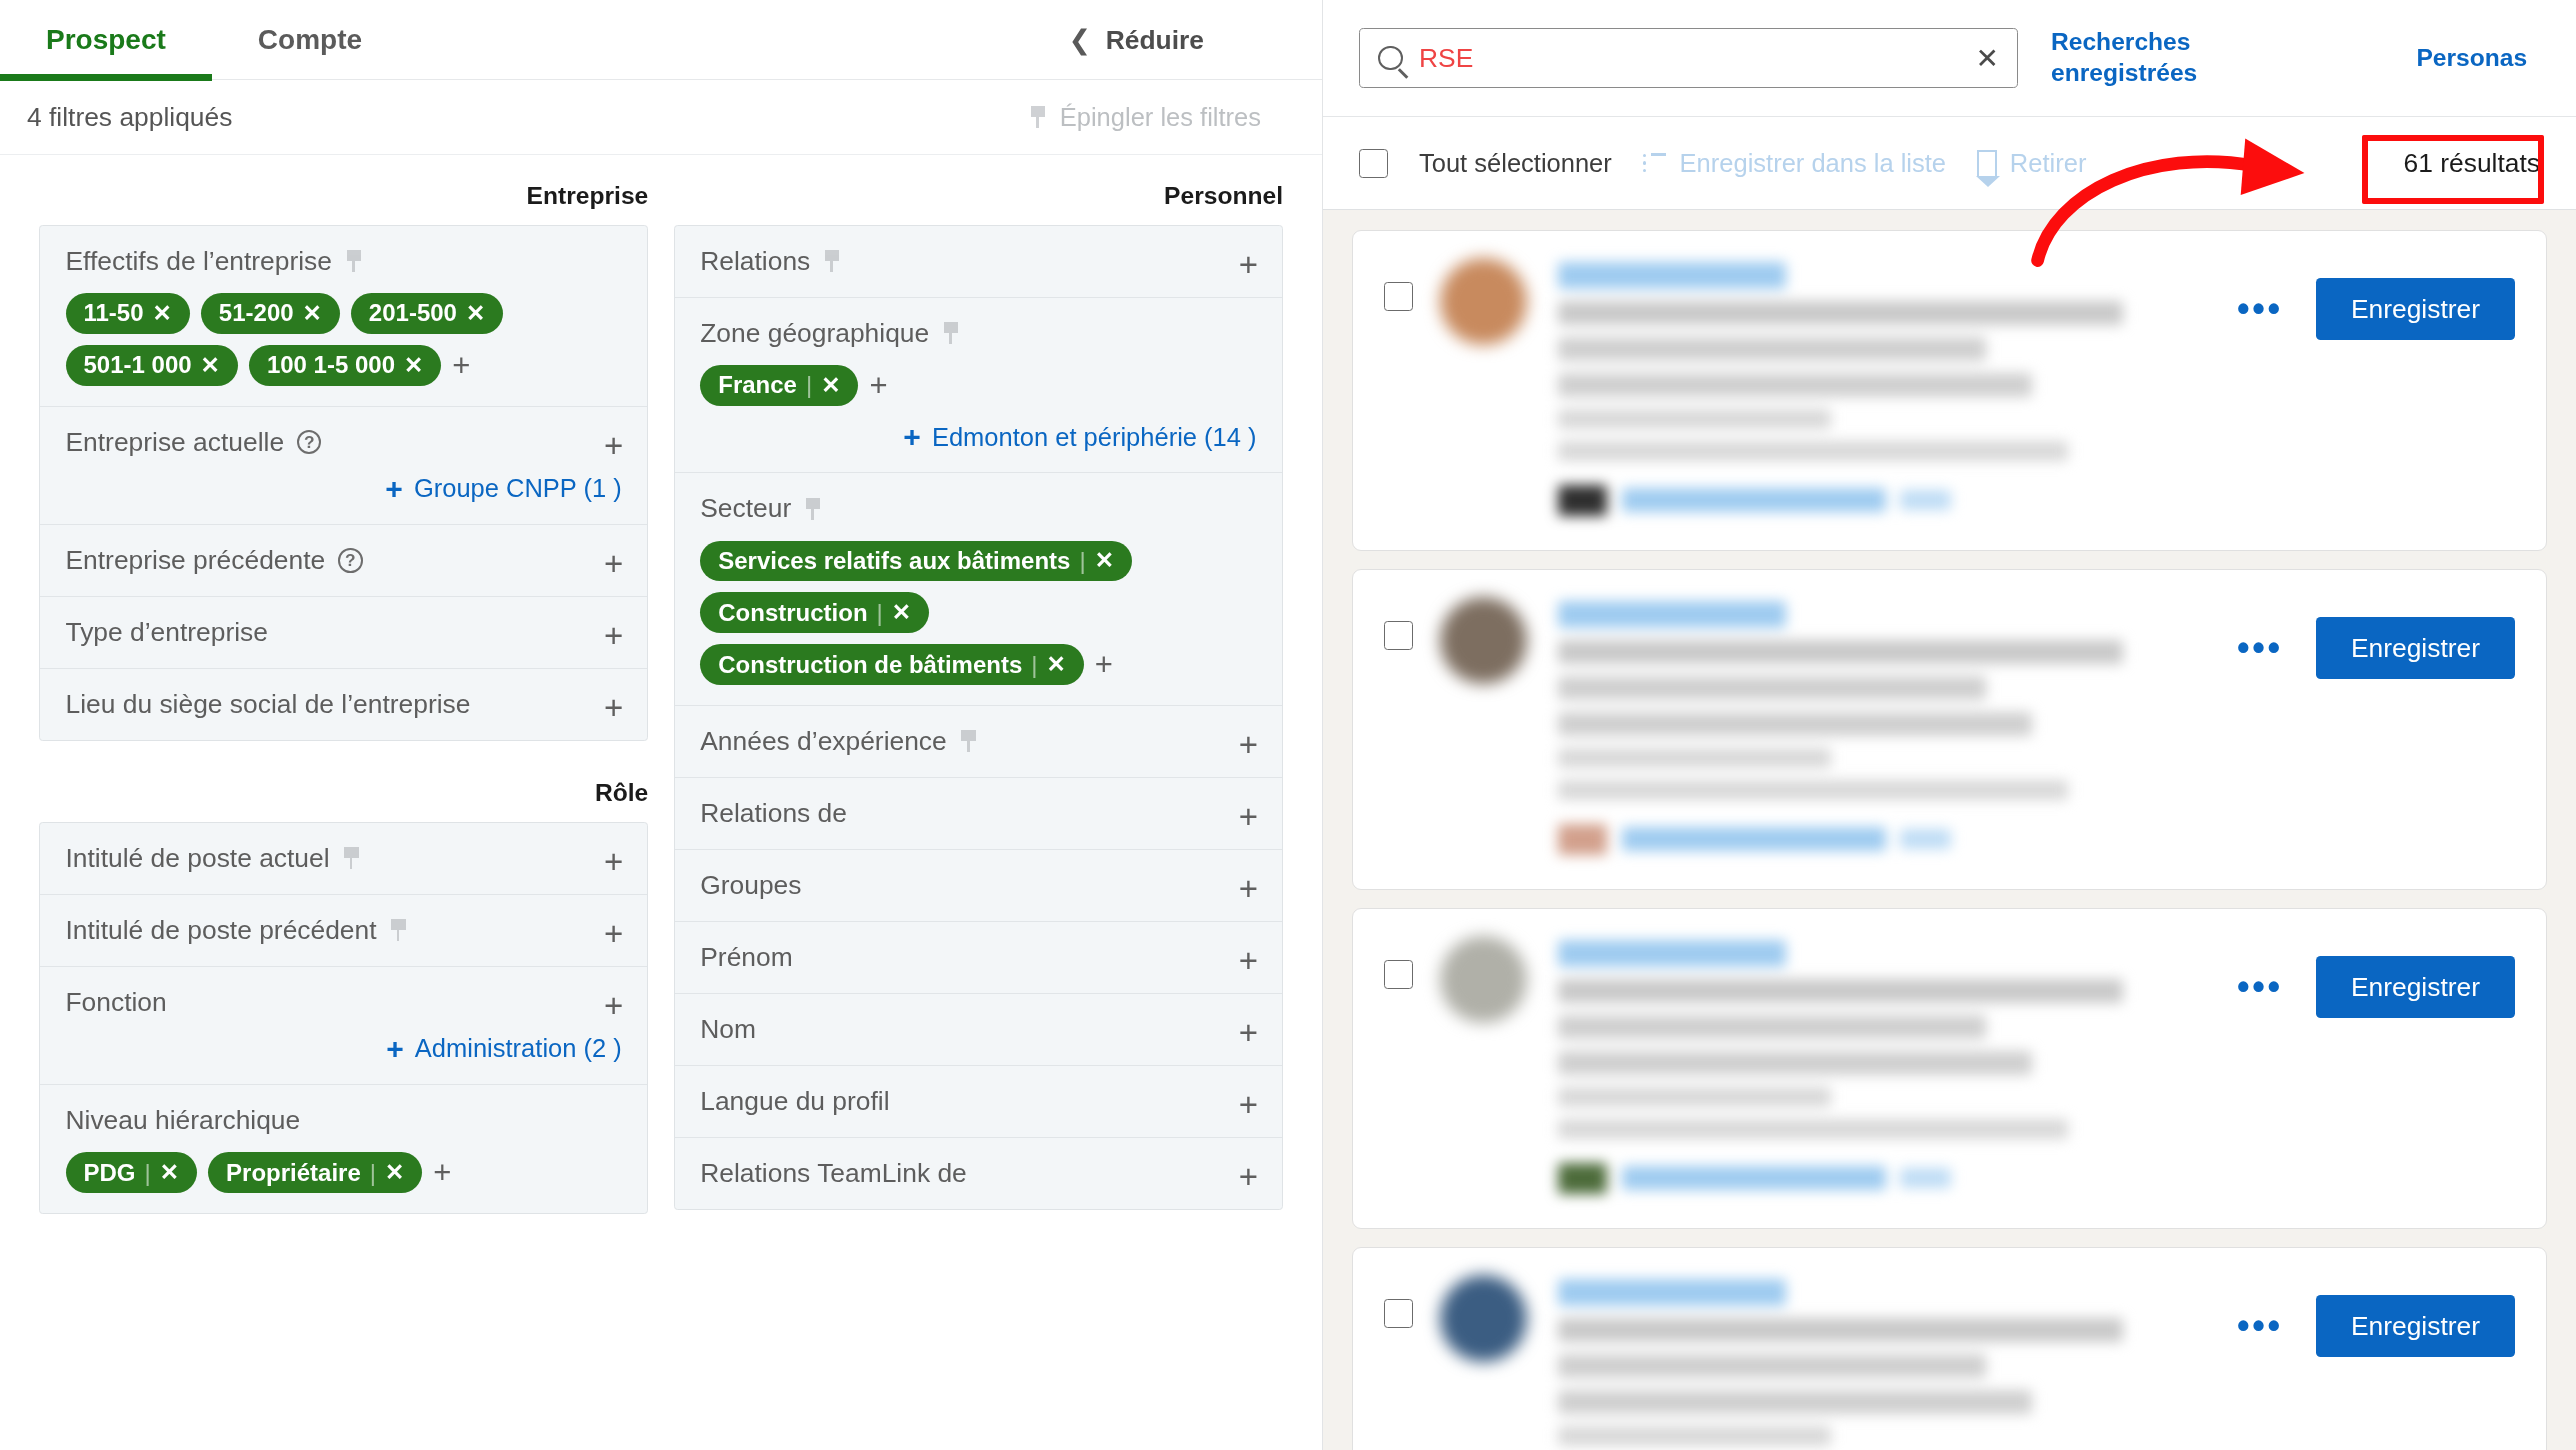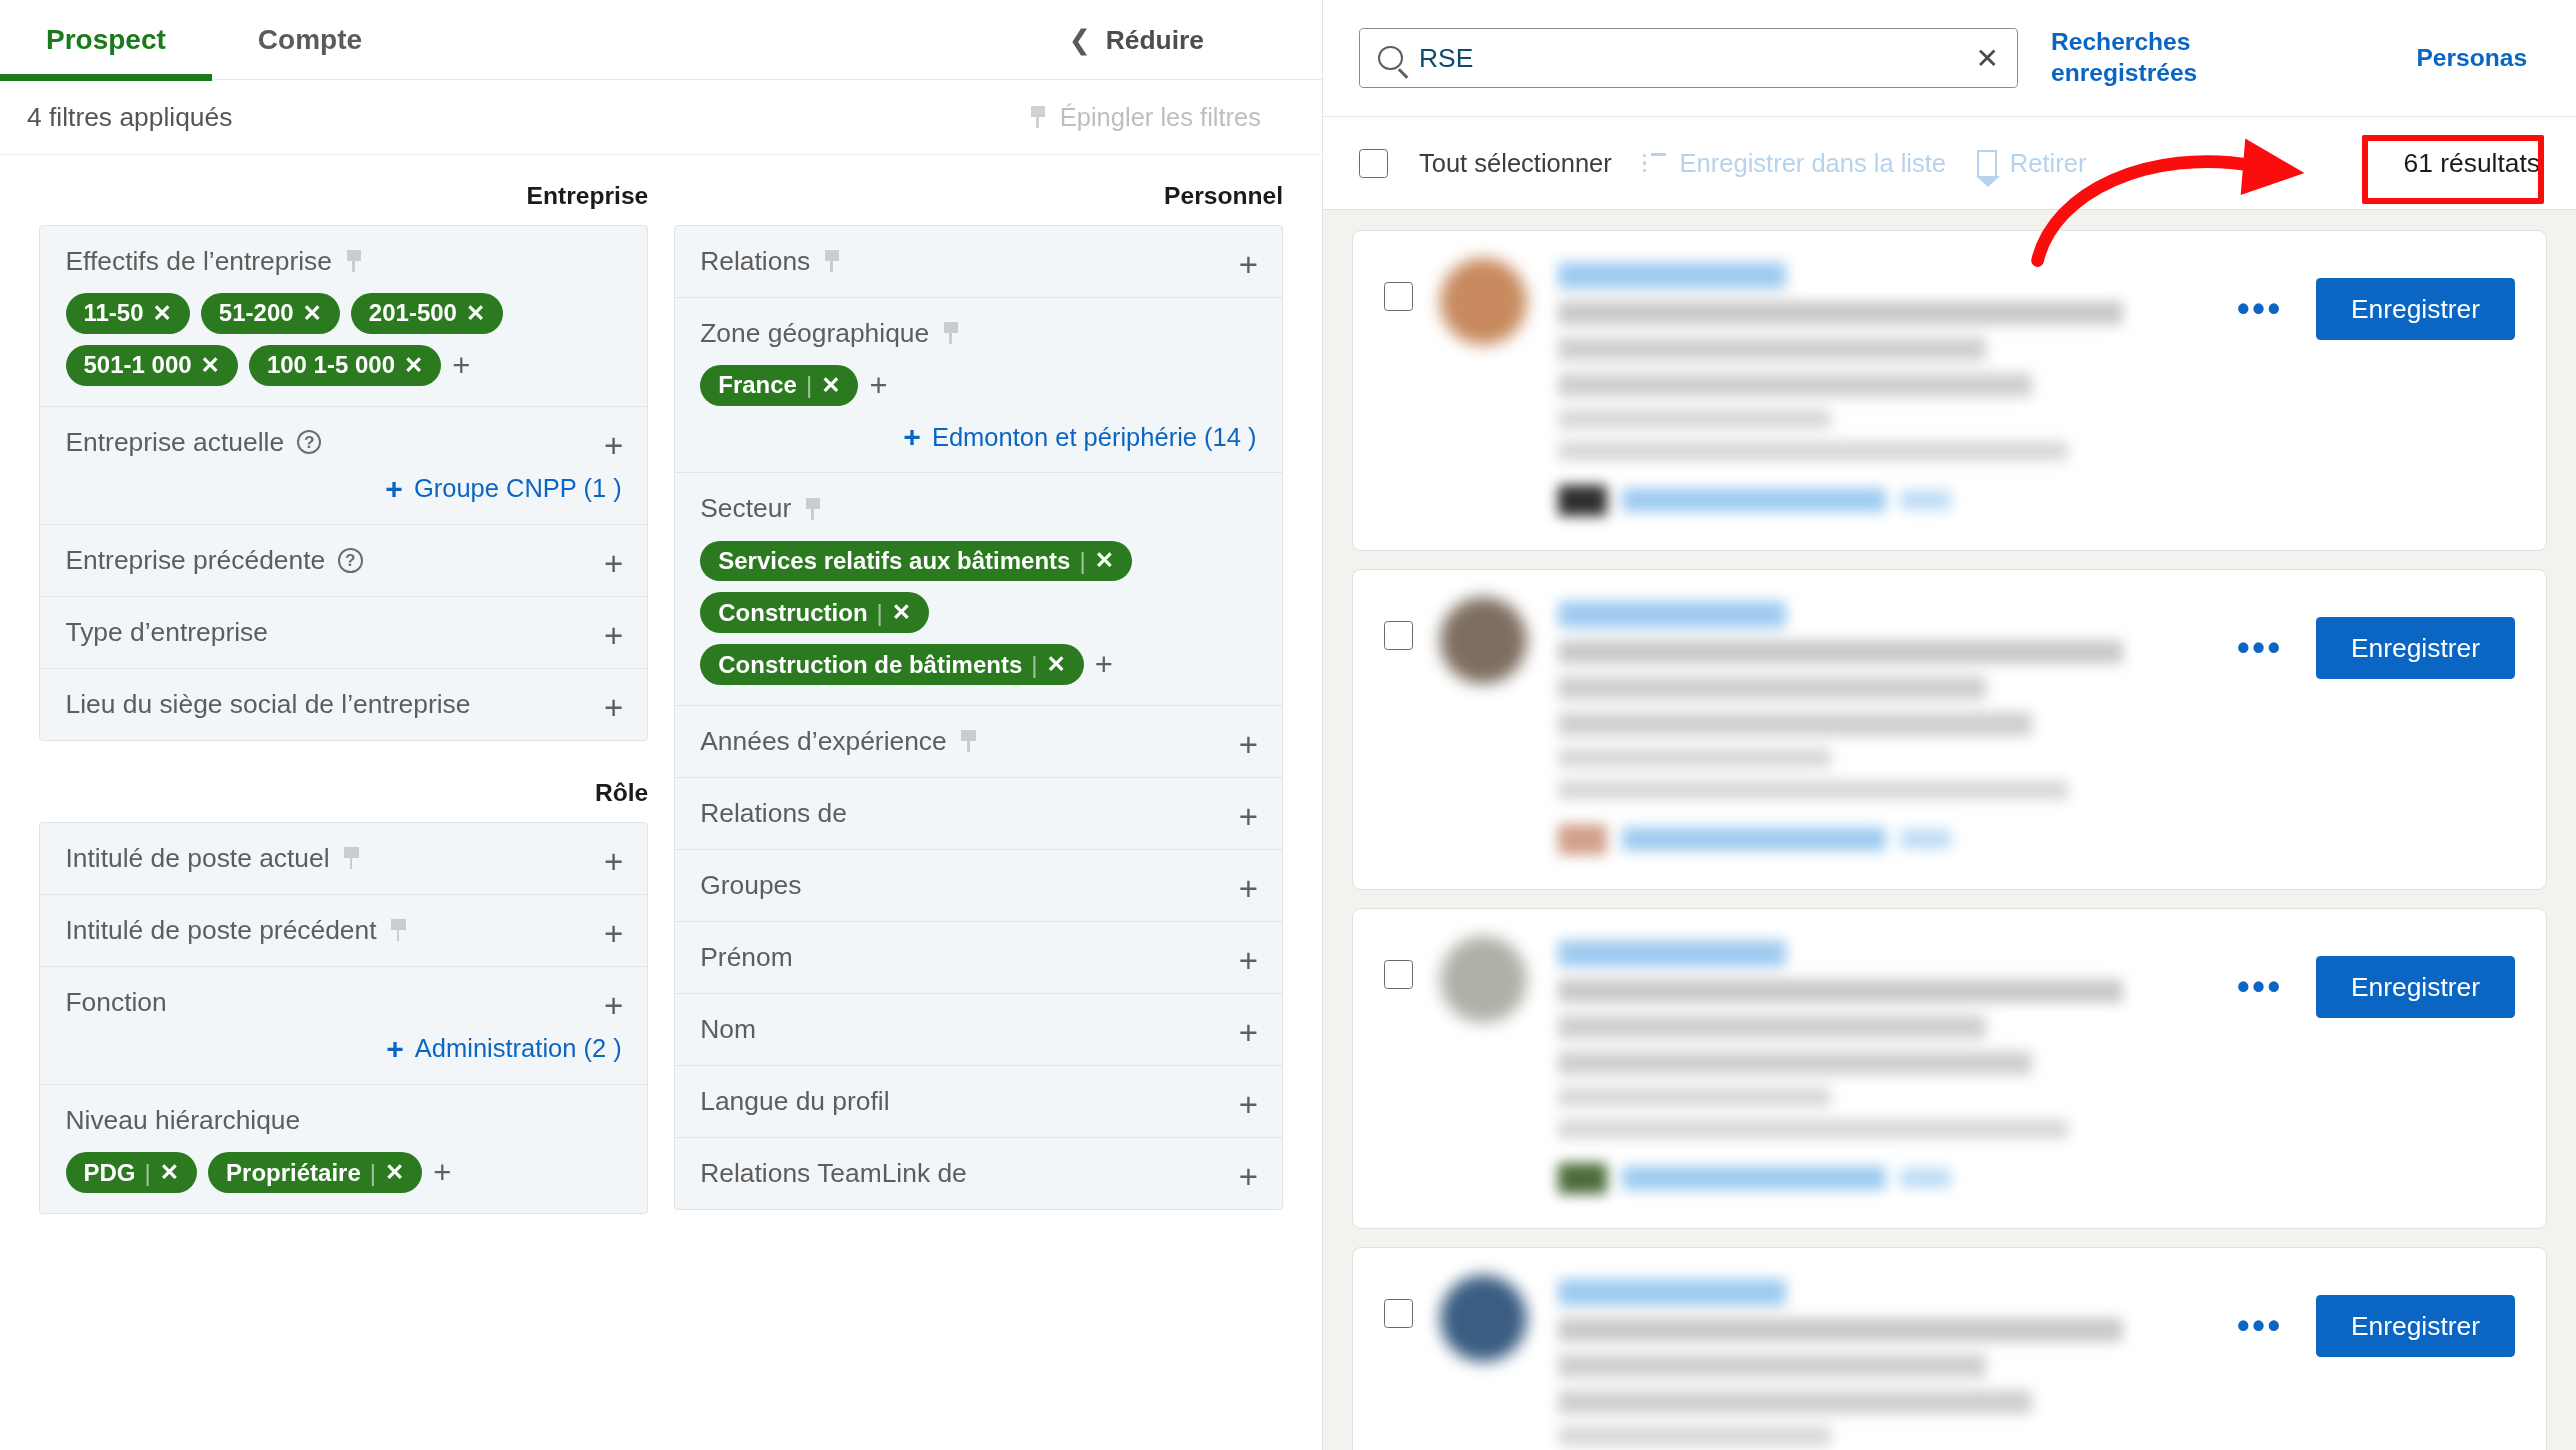--- a/index.html
+++ b/index.html
@@ -118,21 +118,21 @@
     display: flex; align-items: center; padding: 0 18px; gap: 16.4px; background: #fff;
   }
   .mag {
     width: 24.6px; height: 24.6px; border: 2.7px solid #5f5f5f; border-radius: 50%;
     position: relative; flex: none;
   }
   .mag::after {
     content: ""; position: absolute; right: -8.2px; bottom: -6.4px;
     width: 12px; height: 3.2px; background: #5f5f5f; transform: rotate(45deg);
   }
-  .search-val { flex: 1; font-size: 26.4px; color: #0c4a6e; }
+  .search-val { flex: 1; font-size: 26.4px; color: #ef4444; }
   .search-clear { font-size: 28px; color: #4a4a4a; cursor: pointer; }
   .hdr-link {
     font-size: 24.6px; font-weight: bold; color: #0a66c2; cursor: pointer;
     line-height: 1.25; max-width: 173px;
   }
   .hdr-link.personas { margin-left: auto; margin-right: 12.8px; }
 
   .toolbar {
     height: 93px; background: #fff; display: flex; align-items: center;
     padding: 0 36px; gap: 31px; border-bottom: 0.9px solid #dfe1e3; position: relative;

